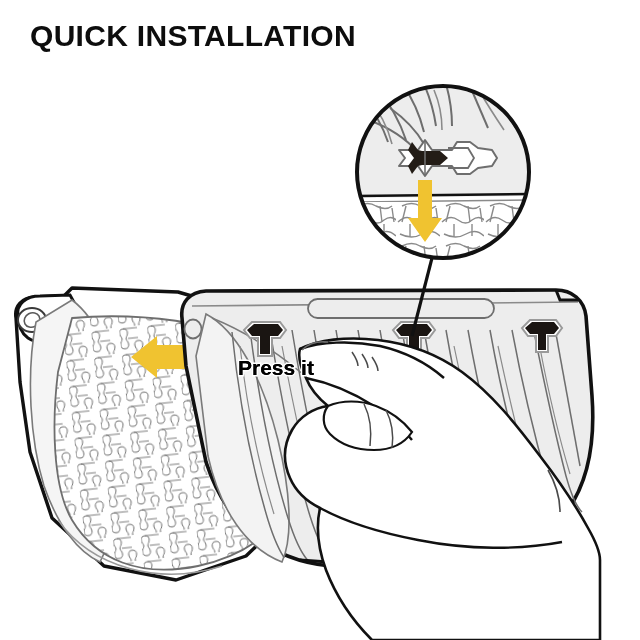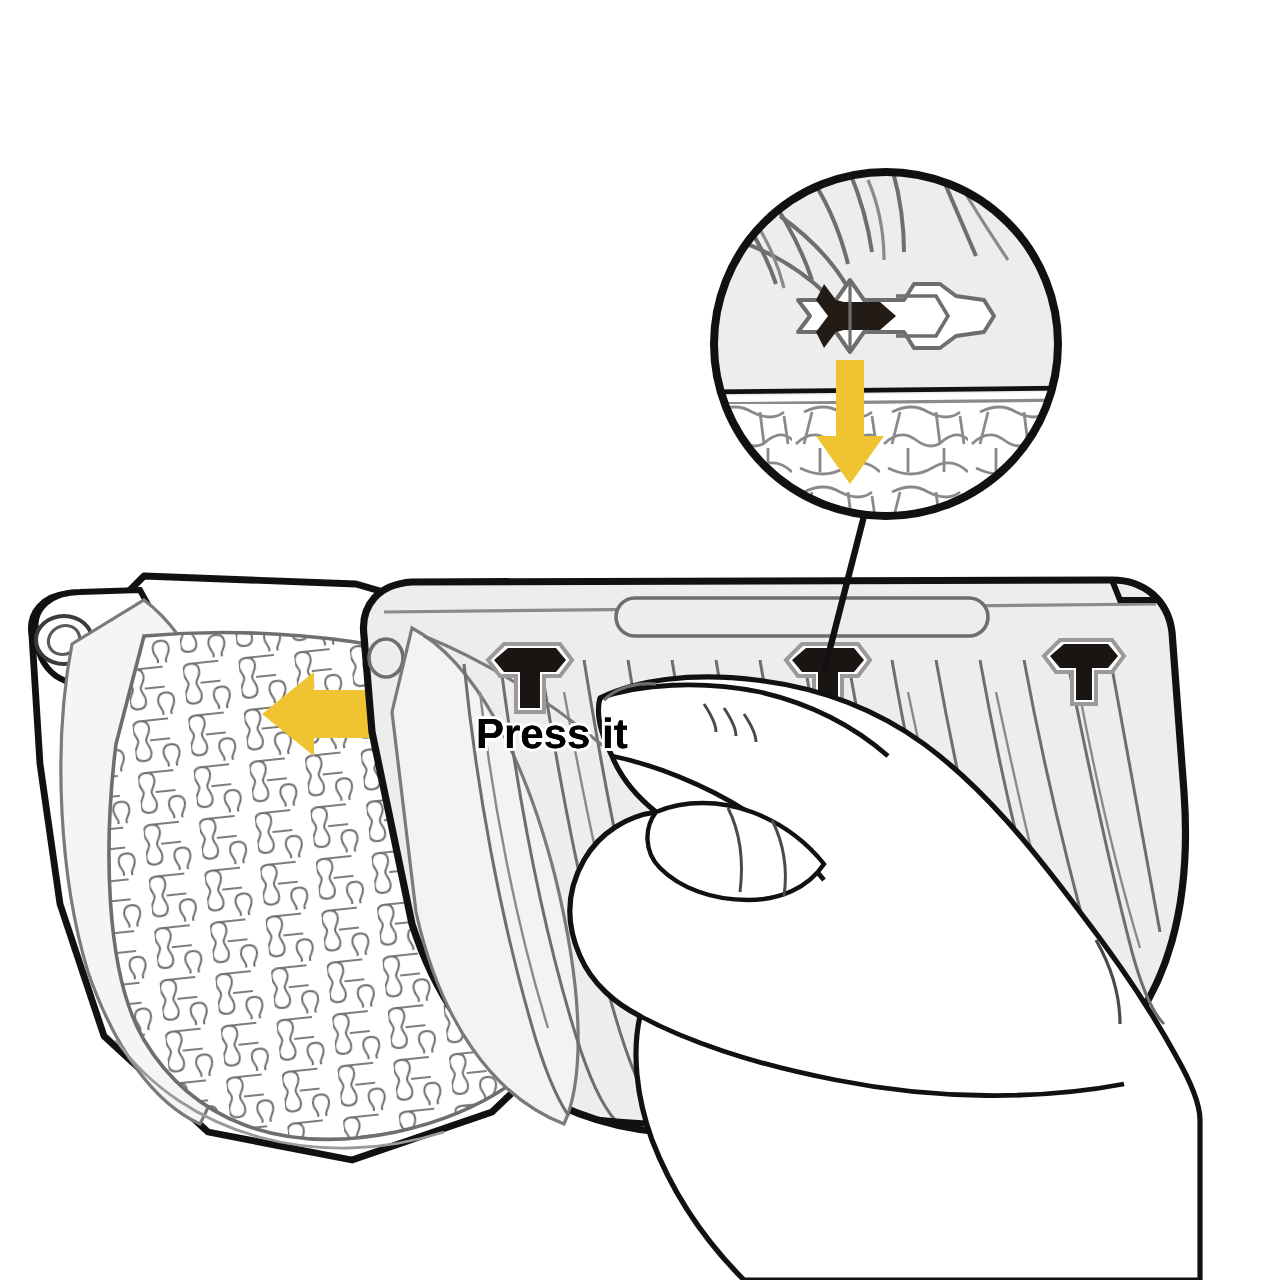--- a/index.html
+++ b/index.html
@@ -61,20 +61,21 @@
     color: #000000;
     white-space: nowrap;
     line-height: 1;
   }
 </style>
 </head>
 <body>
 
 <div id="stage">
 
+  <div id="page-title">QUICK INSTALLATION</div>
 
   <svg id="artboard" viewBox="0 0 640 640" width="640" height="640" xmlns="http://www.w3.org/2000/svg">
 
     <defs>
 
       <pattern id="boneMesh" x="0" y="0" width="28" height="26" patternUnits="userSpaceOnUse" patternTransform="rotate(-6)">
         <path d="M4 2 c3 0 4 2 4 4 c0 3 -2 4 -2 6 c0 2 2 3 2 6 c0 2 -1 4 -4 4
                  c-3 0 -4 -2 -4 -4 c0 -3 2 -4 2 -6 c0 -2 -2 -3 -2 -6 c0 -2 1 -4 4 -4 z" fill="none" stroke="#6E6E6E" stroke-width="1"></path>
         <path d="M18 15 c3 0 4 2 4 4 c0 3 -2 4 -2 6 c0 2 2 3 2 6 c0 2 -1 4 -4 4
                  c-3 0 -4 -2 -4 -4 c0 -3 2 -4 2 -6 c0 -2 -2 -3 -2 -6 c0 -2 1 -4 4 -4 z" fill="none" stroke="#6E6E6E" stroke-width="1"></path>

